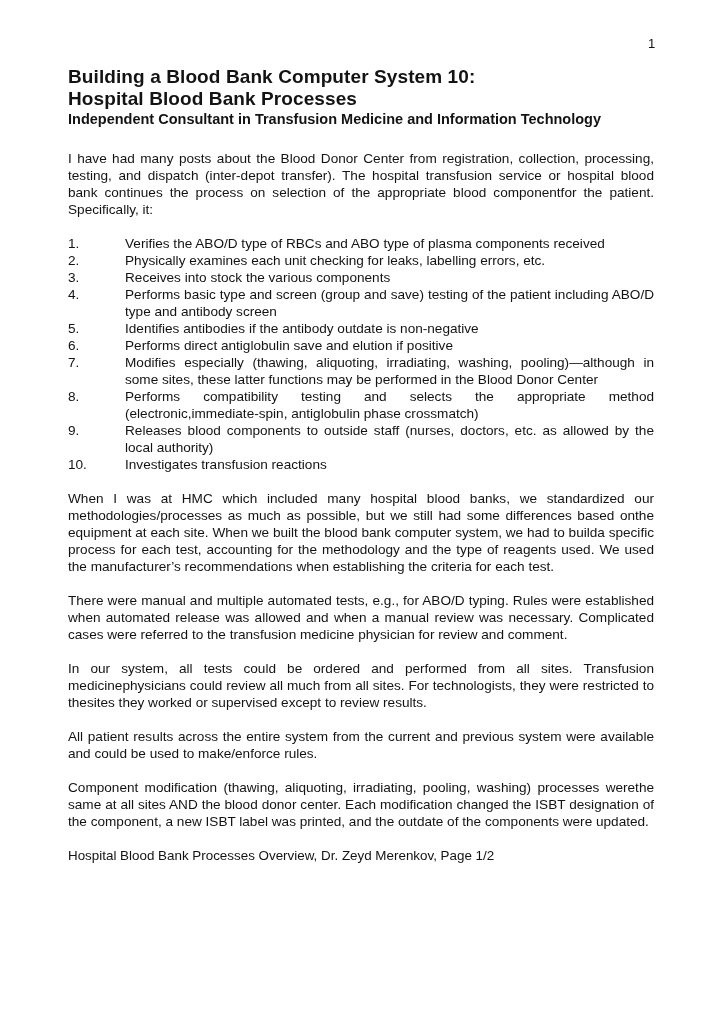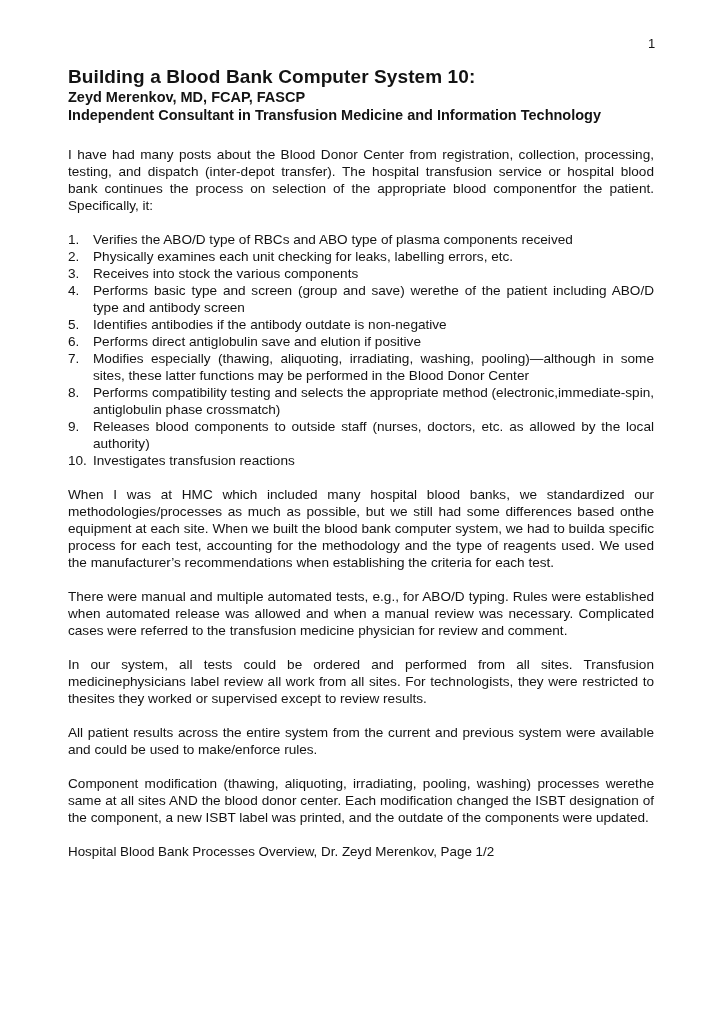--- a/index.html
+++ b/index.html
@@ -46,60 +46,60 @@
     text-justify: inter-word;
   }
   .intro { margin-top: 22px; }
   .list { margin: 0 0 17px 0; }
   .li {
     display: flex;
     font-size: 13.6px;
     line-height: 17px;
   }
   .num { flex: 0 0 25px; width: 25px; }
-  .li-text { flex: 1; text-align: justify; text-justify: inter-word; }
+  .li-text { flex: 1; text-align: justify; text-justify: inter-word; margin-left: 32px; }
   .extra-gap { margin-top: 7px; }
   .footer {
     font-size: 13.4px;
     line-height: 17px;
     text-align: left;
     margin: 0;
   }
 </style>
 </head>
 <body>
 
 <div class="sheet">
 
   <div class="page-number">1</div>
 
   <div class="content">
 
     <div class="title-line">Building a Blood Bank Computer System 10:</div>
-    <div class="byline">Zeyd Merenkov, MD, FCAP, FASCP</div>
+    <div class="title-line">Hospital Blood Bank Processes</div>
     <div class="byline">Independent Consultant in Transfusion Medicine and Information Technology</div>
 
     <p class="para intro">I have had many posts about the Blood Donor Center from registration, collection, processing, testing, and dispatch (inter-depot transfer).  The hospital transfusion service or hospital blood bank continues the process on selection of the appropriate blood componentfor the patient.  Specifically, it:</p>
 
     <div class="list">
       <div class="li">
         <span class="num">1.</span>
         <span class="li-text">Verifies the ABO/D type of RBCs and ABO type of plasma components received</span>
       </div>
       <div class="li">
         <span class="num">2.</span>
         <span class="li-text">Physically examines each unit checking for leaks, labelling errors, etc.</span>
       </div>
       <div class="li">
         <span class="num">3.</span>
         <span class="li-text">Receives into stock the various components</span>
       </div>
       <div class="li">
         <span class="num">4.</span>
-        <span class="li-text">Performs basic type and screen (group and save) werethe of the patient including ABO/D type and antibody screen</span>
+        <span class="li-text">Performs basic type and screen (group and save) testing of the patient including ABO/D type and antibody screen</span>
       </div>
       <div class="li">
         <span class="num">5.</span>
         <span class="li-text">Identifies antibodies if the antibody outdate is non-negative</span>
       </div>
       <div class="li">
         <span class="num">6.</span>
         <span class="li-text">Performs direct antiglobulin save and elution if positive</span>
       </div>
       <div class="li">
@@ -115,20 +115,20 @@
         <span class="li-text">Releases blood components to outside staff (nurses, doctors, etc. as allowed by the local authority)</span>
       </div>
       <div class="li">
         <span class="num">10.</span>
         <span class="li-text">Investigates transfusion reactions</span>
       </div>
     </div>
 
     <p class="para">When I was at HMC which included many hospital blood banks, we standardized our methodologies/processes as much as possible, but we still had some differences based onthe equipment at each site.   When we built the blood bank computer system, we had to builda specific process for each test, accounting for the methodology and the type of reagents used.  We used the manufacturer’s recommendations when establishing the criteria for each test.</p>
     <p class="para">There were manual and multiple automated tests, e.g., for ABO/D typing.  Rules were established when automated release was allowed and when a manual review was necessary.  Complicated cases were referred to the transfusion medicine physician for review and comment.</p>
-    <p class="para">In our system, all tests could be ordered and performed from all sites.    Transfusion medicinephysicians label review all work from all sites.    For technologists, they were restricted to thesites they worked or supervised except to review results.</p>
+    <p class="para">In our system, all tests could be ordered and performed from all sites.    Transfusion medicinephysicians could review all much from all sites.    For technologists, they were restricted to thesites they worked or supervised except to review results.</p>
     <p class="para">All patient results across the entire system from the current and previous system were available and could be used to make/enforce rules.</p>
     <p class="para extra-gap">Component modification (thawing, aliquoting, irradiating, pooling, washing) processes werethe same at all sites AND the blood donor center.  Each modification changed the ISBT designation of the component, a new ISBT label was printed, and the outdate of the components were updated.</p>
 
     <div class="footer">Hospital Blood Bank Processes Overview, Dr. Zeyd Merenkov, Page 1/2</div>
 
   </div>
 </div>
 
 </body></html>

